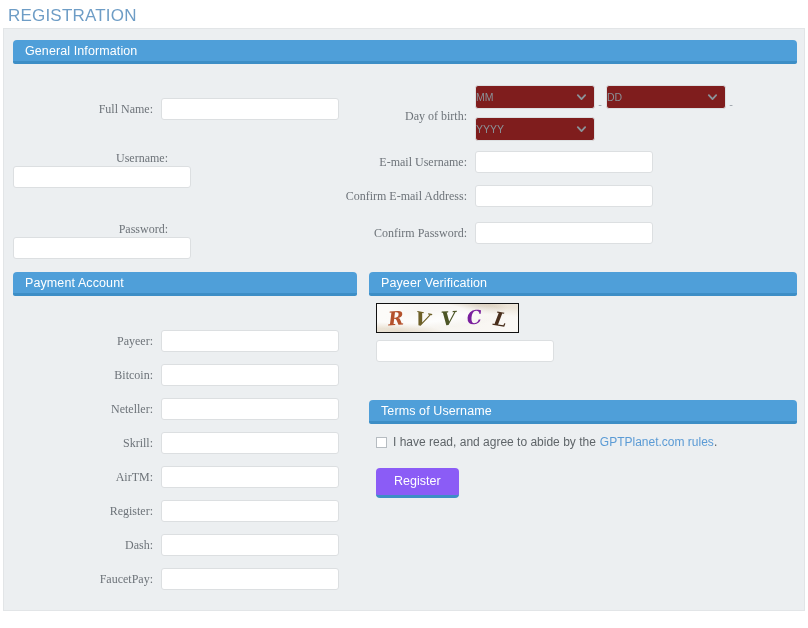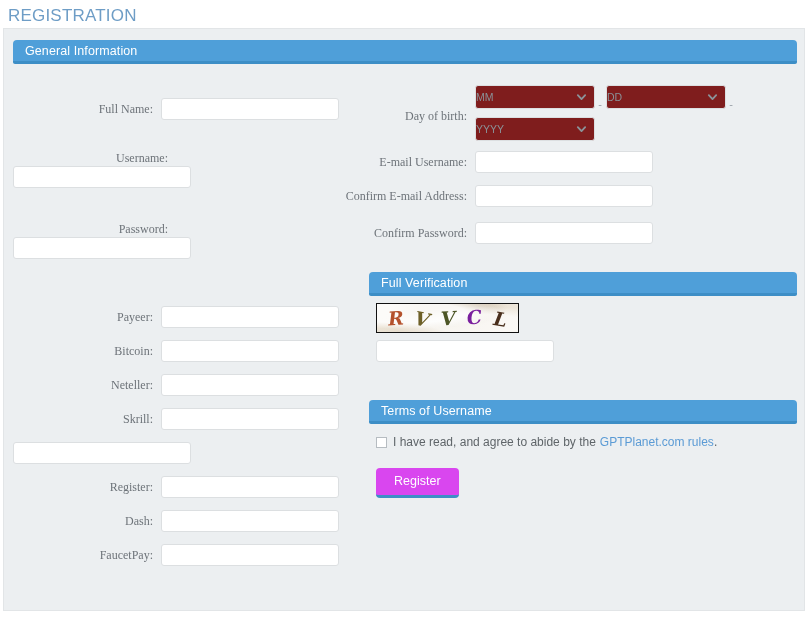--- a/index.html
+++ b/index.html
@@ -217,21 +217,21 @@
     color: #5b9bd5;
     text-decoration: none;
     margin-left: 4px;
   }
   .tos-suffix { margin-left: 0px; }
 
   .register-btn {
     position: absolute;
     left: 7px;
     top: 44px;
-    background: #d946ef;
+    background: #8b5cf6;
     border: none;
     border-bottom: 3px solid #3d8ec6;
     border-radius: 4px;
     color: #ffffff;
     font-family: "Liberation Sans", sans-serif;
     font-size: 12.5px;
     padding: 0 18px;
     height: 30px;
     line-height: 27px;
     cursor: pointer;
@@ -310,58 +310,60 @@
 
       <div class="field-row" style="left:318px; top:158px;">
         <span class="field-label" style="width:144px;">Confirm Password:</span>
         <input class="text-input" type="password" style="width: 178px;" placeholder="">
       </div>
 
     </div>
   </div>
 
   <div class="panel" id="panel-payment">
+    <div class="panel-head">Payment Account</div>
     <div class="panel-body" id="payment-body">
 
     <div class="field-row" style="left: 0px; top: 34px;">
           <span class="field-label" style="width: 148px;">Payeer:</span>
           <input class="text-input" type="text" style="width: 178px;">
         </div>
         <div class="field-row" style="left: 0px; top: 68px;">
           <span class="field-label" style="width: 148px;">Bitcoin:</span>
           <input class="text-input" type="text" style="width: 178px;">
         </div>
         <div class="field-row" style="left: 0px; top: 102px;">
           <span class="field-label" style="width: 148px;">Neteller:</span>
           <input class="text-input" type="text" style="width: 178px;">
         </div>
         <div class="field-row" style="left: 0px; top: 136px;">
           <span class="field-label" style="width: 148px;">Skrill:</span>
           <input class="text-input" type="text" style="width: 178px;">
         </div>
         <div class="field-row" style="left: 0px; top: 170px;">
+          <span class="field-label" style="width: 148px;">AirTM:</span>
           <input class="text-input" type="text" style="width: 178px;">
         </div>
         <div class="field-row" style="left: 0px; top: 204px;">
           <span class="field-label" style="width: 148px;">Register:</span>
           <input class="text-input" type="text" style="width: 178px;">
         </div>
         <div class="field-row" style="left: 0px; top: 238px;">
           <span class="field-label" style="width: 148px;">Dash:</span>
           <input class="text-input" type="text" style="width: 178px;">
         </div>
         <div class="field-row" style="left: 0px; top: 272px;">
           <span class="field-label" style="width: 148px;">FaucetPay:</span>
           <input class="text-input" type="text" style="width: 178px;">
         </div>
       </div>
   </div>
 
   <div class="panel" id="panel-image">
-    <div class="panel-head">Full Verification</div>
+    <div class="panel-head">Payeer Verification</div>
     <div class="panel-body">
 
       <div class="captcha-img">
         <div class="captcha-noise"></div>
         <div class="captcha-letters" id="captcha-letters">
             <span style="color: rgb(180, 81, 44); transform: rotate(-4deg) translateY(0px);">R</span>
             <span style="color: rgb(110, 96, 40); transform: rotate(12deg) translateY(1px);">V</span>
             <span style="color: rgb(77, 86, 39); transform: rotate(-3deg) translateY(0px);">V</span>
             <span style="color: rgb(122, 31, 158); transform: rotate(-6deg) translateY(-1px);">C</span>
             <span style="color: rgb(74, 47, 28); transform: rotate(10deg) translateY(1px);">L</span>

